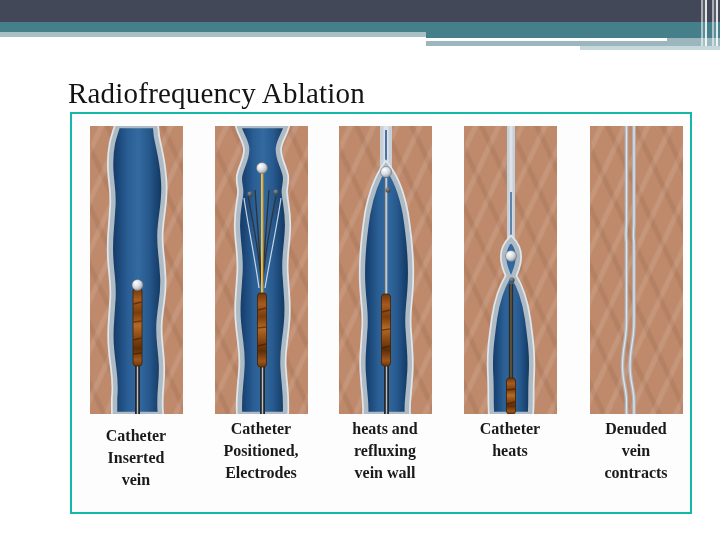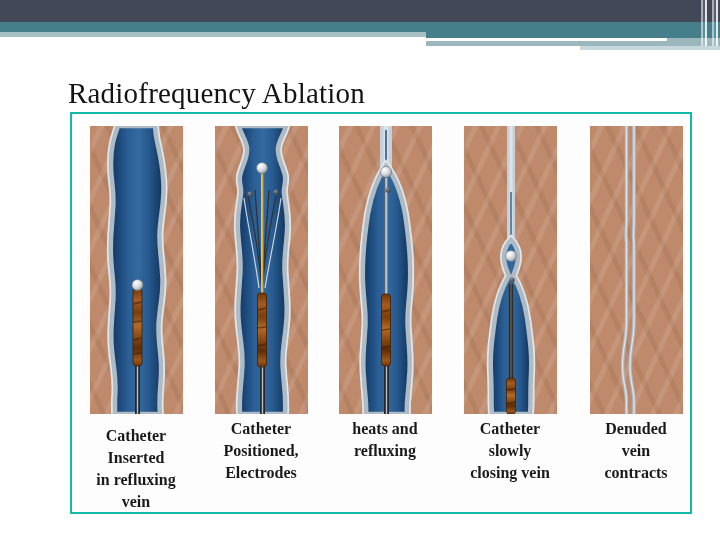--- a/index.html
+++ b/index.html
@@ -235,36 +235,35 @@
                    C44,214 40,222 40,240 C40,256 44,262 44,276 L44,288" stroke="#AEB6BF" stroke-width="3.6"></path>
           <path d="M44,0 L44,96 C44,104 42.7,108 44,116 L44,196
                    C44,214 40,222 40,240 C40,256 44,262 44,276 L44,288" stroke="#DFE4E8" stroke-width="1.3"></path>
         </g>
       </svg>
     </div>
 
     <div class="caption" id="caption-1">
       <div>Catheter</div>
       <div>Inserted</div>
-      <div>in refluxing</div>
       <div>vein</div>
     </div>
     <div class="caption" id="caption-2">
       <div>Catheter</div>
       <div>Positioned,</div>
       <div>Electrodes</div>
     </div>
     <div class="caption" id="caption-3">
       <div>heats and</div>
       <div>refluxing</div>
+      <div>vein wall</div>
     </div>
     <div class="caption" id="caption-4">
       <div>Catheter</div>
-      <div>slowly</div>
-      <div>closing vein</div>
+      <div>heats</div>
     </div>
     <div class="caption" id="caption-5">
       <div>Denuded</div>
       <div>vein</div>
       <div>contracts</div>
     </div>
 
   </div>
 </div>
 

